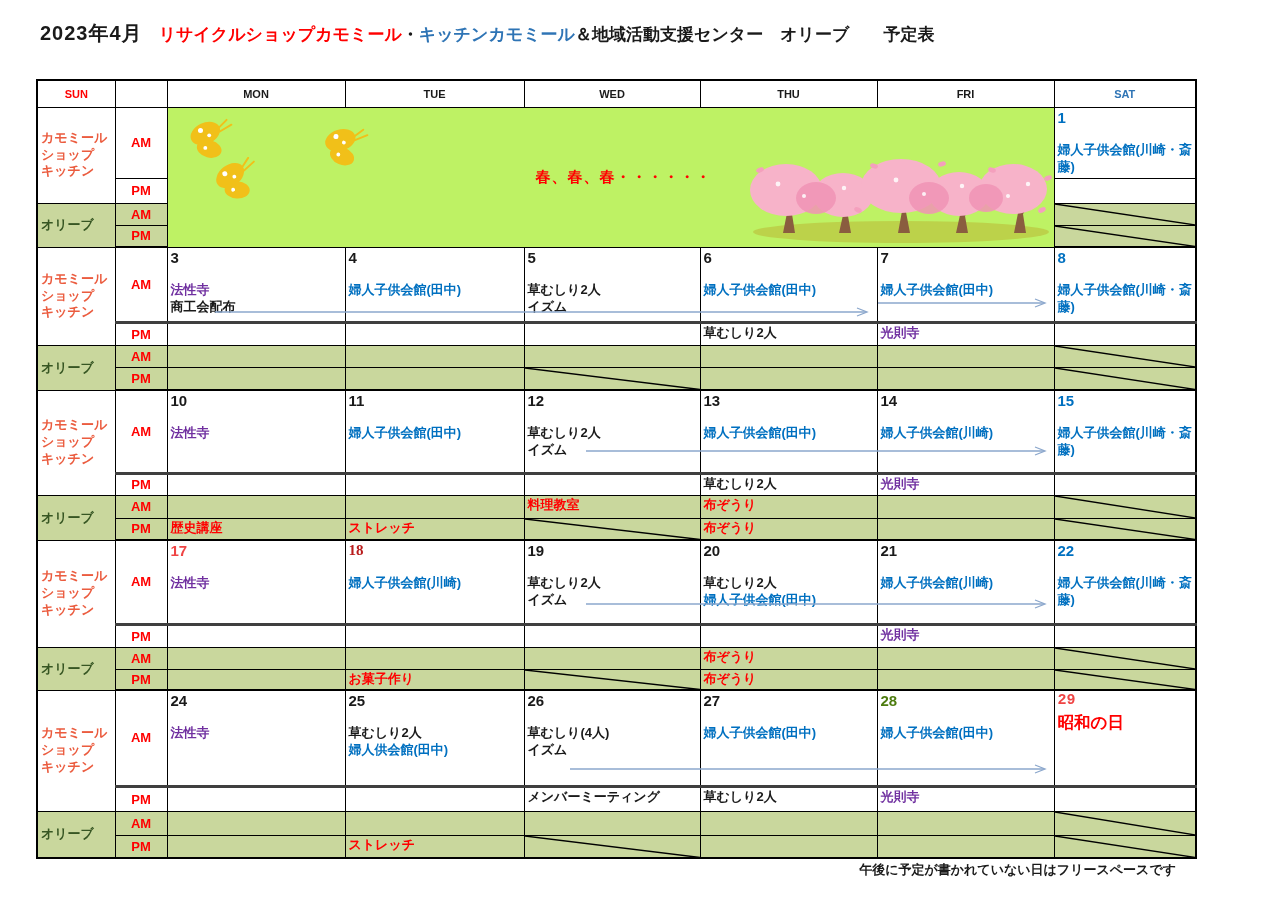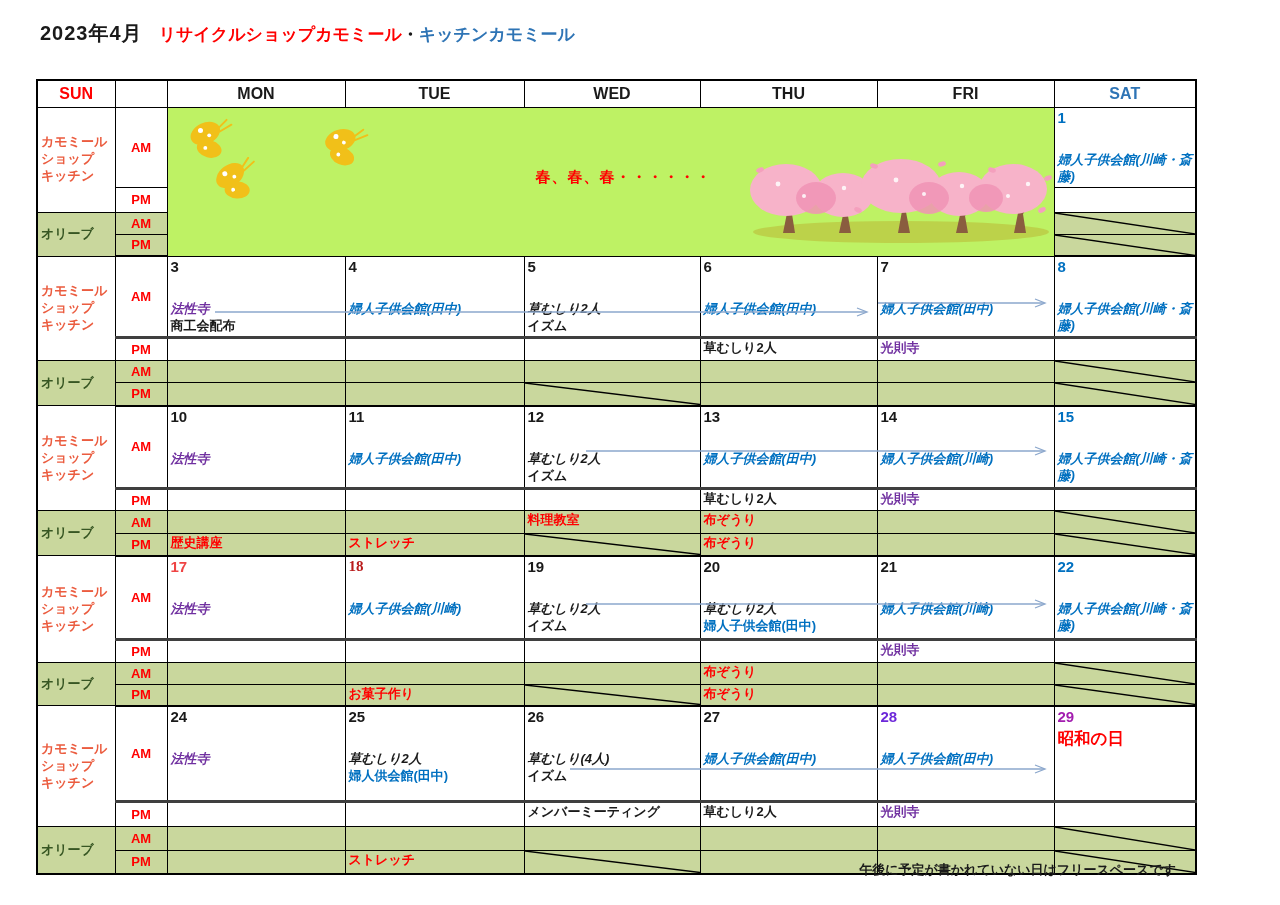--- a/index.html
+++ b/index.html
@@ -11,32 +11,32 @@
   .t-shop{font-size:17px;font-weight:bold;color:#ff0000;}
   .t-dot{font-size:17px;font-weight:bold;color:#1a1a1a;}
   .t-kitchen{font-size:17px;font-weight:bold;color:#2e74b5;}
   .t-rest{font-size:17px;font-weight:bold;color:#1a1a1a;}
   .contact{position:absolute;top:55px;right:90px;font-size:14.5px;font-weight:600;letter-spacing:.5px;}
   .footnote{position:absolute;top:861px;right:88px;font-size:13px;font-weight:600;}
   
   table.cal{position:absolute;left:36px;top:79px;border-collapse:collapse;table-layout:fixed;
             border:2px solid #000;}
   table.cal td,table.cal th{border:1px solid #000;padding:1px 3px;overflow:hidden;}
-  th.hd{font-size:16px;font-weight:bold;text-align:center;vertical-align:middle;background:#fff;}
+  th.hd{font-size:11px;font-weight:bold;text-align:center;vertical-align:middle;background:#fff;}
   
   td.gc{vertical-align:middle;font-size:13px;font-weight:bold;color:#eb5c3f;line-height:1.3;background:#fff;}
   td.go{vertical-align:middle;font-size:13px;font-weight:bold;color:#375623;background:#c9d79d;}
   td.sl{vertical-align:middle;text-align:center;font-size:13px;font-weight:bold;color:#ff0000;background:#fff;}
   td.slg{background:#c9d79d;}
   
   td.d{vertical-align:top;background:#fff;font-size:13px;font-weight:600;}
   td.od{vertical-align:top;background:#c9d79d;font-size:13px;font-weight:600;}
   .num{display:block;font-size:15px;font-weight:600;line-height:1.15;}
   .ev{display:block;line-height:1.3;}
-  .g{margin-top:26px;font-style:italic;}
+  .g{margin-top:16px;}
   .big{font-size:16.5px;font-weight:bold;margin-top:3px;}
   tr.amr > td{border-bottom:3px solid #3f3f3f;}
   tr.bb > td{border-bottom:2px solid #000;}
   
   td.dg{position:relative;padding:0;}
   td.dg svg{position:absolute;left:0;top:0;width:100%;height:100%;display:block;}
   td.dg line{stroke:#000;stroke-width:1.4;vector-effect:non-scaling-stroke;}
   
   td.merged{position:relative;background:#bef264;padding:0;}
   .spring{position:absolute;left:368px;top:60px;font-size:15px;font-weight:bold;color:#ff0000;letter-spacing:1px;white-space:nowrap;}
@@ -52,20 +52,21 @@
 </head>
 <body>
 
 <div class="page">
 
   <div class="titlebar">
     <span class="t-month">2023年4月</span>
     <span class="t-shop">リサイクルショップカモミール</span>
     <span class="t-dot">・</span>
     <span class="t-kitchen">キッチンカモミール</span>
+    <span class="t-rest">＆地域活動支援センター　オリーブ　　予定表</span>
   </div>
 
   <table class="cal">
     <colgroup>
       <col style="width:78px">
         <col style="width:52px">
         <col style="width:178px">
         <col style="width:179px">
       <col style="width:176px">
         <col style="width:177px">
@@ -485,25 +486,25 @@
       <td class="d">
         <span class="num" style="color: rgb(26, 26, 26);">26</span>
         <span class="ev g" style="color: rgb(26, 26, 26);">草むしり(4人)</span>
         <span class="ev" style="color: rgb(26, 26, 26);">イズム</span>
       </td>
       <td class="d">
         <span class="num" style="color: rgb(26, 26, 26);">27</span>
         <span class="ev g" style="color: rgb(0, 112, 192);">婦人子供会館(田中)</span>
       </td>
       <td class="d">
-        <span class="num" style="color: #6d28d9;">28</span>
-        <span class="ev g" style="color: rgb(0, 112, 192);">婦人子供会館(田中)</span>
-      </td>
-      <td class="d">
-        <span class="num" style="color: #a21caf;">29</span>
+        <span class="num" style="color: #4d7c0f;">28</span>
+        <span class="ev g" style="color: rgb(0, 112, 192);">婦人子供会館(田中)</span>
+      </td>
+      <td class="d">
+        <span class="num" style="color: #ef4444; font-family: Liberation Mono, monospace;">29</span>
         <span class="ev big" style="color: rgb(255, 0, 0);">昭和の日</span>
       </td>
     </tr>
     <tr style="height:25px">
       <td class="sl">PM</td>
       <td class="d"></td>
       <td class="d"></td>
       <td class="d">
             <span class="ev" style="color: rgb(26, 26, 26);">メンバーミーティング</span>
           </td>

